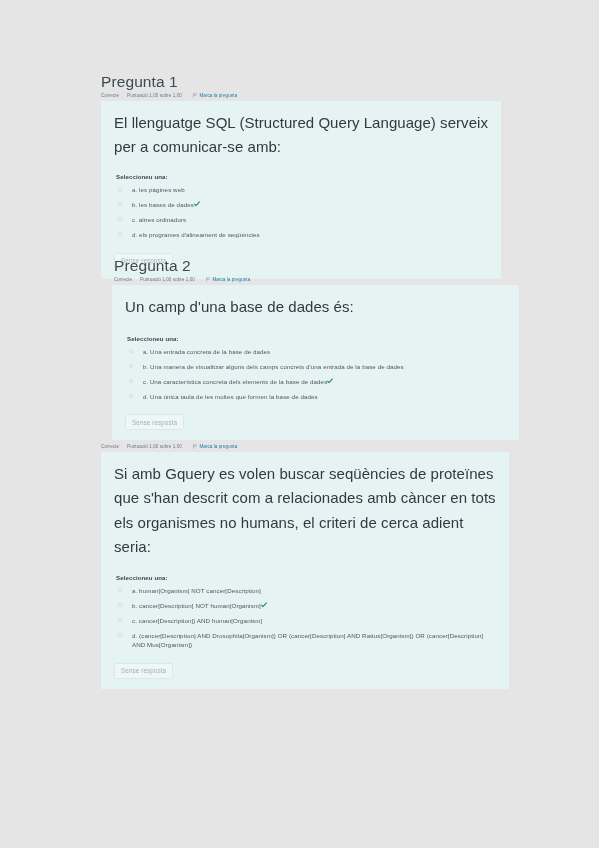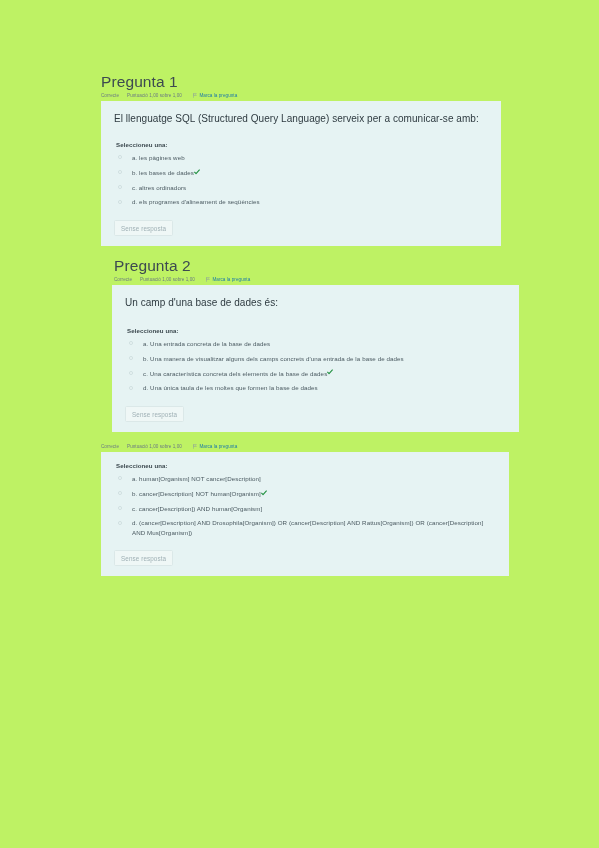--- a/index.html
+++ b/index.html
@@ -13,21 +13,21 @@
     font-family: "Liberation Sans", sans-serif;
     -webkit-font-smoothing: antialiased;
     position: relative;
     overflow: hidden;
   }
 
   .page {
     position: relative;
     width: 599px;
     height: 848px;
-    background: #bef264;
+    background: #e5e5e5;
   }
 
   
   .question {
     position: absolute;
   }
 
   .q-title {
     font-size: 15.5px;
     font-weight: 400;
@@ -66,21 +66,21 @@
   }
 
   
   .q-panel {
     background: #e6f3f3;
     box-sizing: border-box;
     padding: 10px 12px 10px 13px;
   }
 
   .q-stem {
-    font-size: 10px;
+    font-size: 15px;
     color: #2f3b41;
     line-height: 1.62;
     margin: 0 0 14px 0;
     letter-spacing: 0.05px;
   }
 
   .answer-label {
     font-size: 6.1px;
     font-weight: 700;
     color: #3a474d;
@@ -262,20 +262,21 @@
         <span class="flag-icon">
           <svg viewBox="0 0 8 10" width="4" height="5">
               <path d="M1 0.5 L1 9.5" stroke="#8a9aa0" stroke-width="1" fill="none"></path>
               <path d="M1.6 0.8 L6.6 0.8 L5.2 3 L6.6 5 L1.6 5 Z" fill="none" stroke="#8a9aa0" stroke-width="0.9"></path>
             </svg>
         </span>
         <span class="m-flag">Marca la pregunta</span>
       </span>
     </div>
     <div class="q-panel">
+      <p class="q-stem">Si amb Gquery es volen buscar seqüències de proteïnes que s'han descrit com a relacionades amb càncer en tots els organismes no humans, el criteri de cerca adient seria:</p>
       <div class="answer-label">Seleccioneu una:</div>
       <ul class="answers">
         <li class="answer">
           <span class="radio-dot"></span>
           <span class="answer-text">a. human[Organism] NOT cancer[Description]</span>
         </li>
         <li class="answer">
           <span class="radio-dot"></span>
           <span class="answer-text">b. cancer[Description] NOT human[Organism]</span>
           <span class="check-icon">

